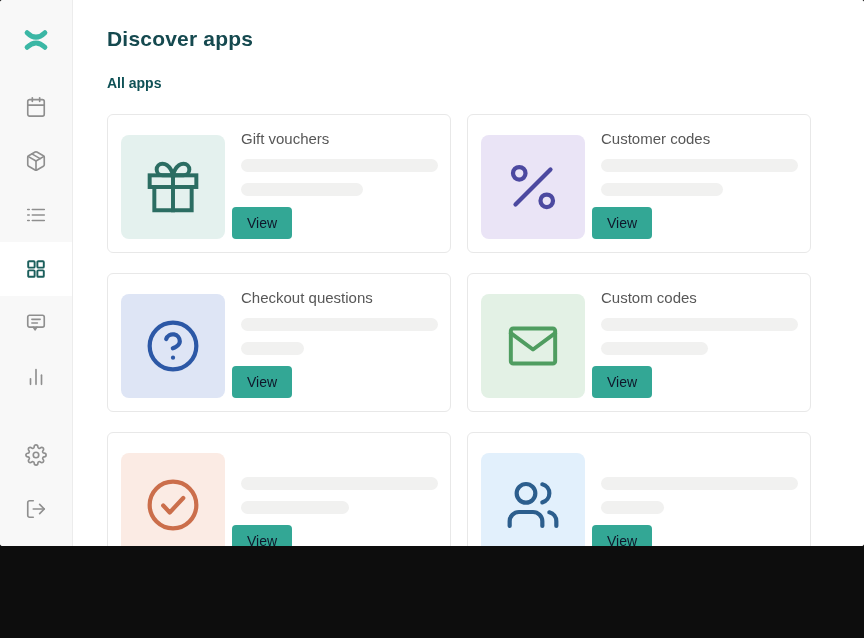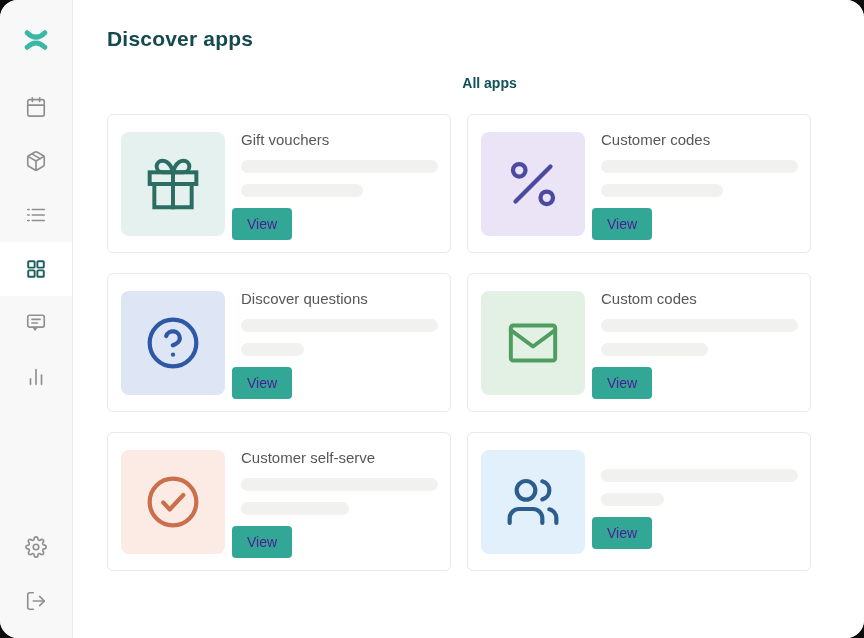--- a/index.html
+++ b/index.html
@@ -1,44 +1,44 @@
 <!DOCTYPE html>
 <html><head>
 <meta charset="utf-8">
 <style>
   html,body{margin:0;padding:0;background:#0d0d0d;font-family:"Liberation Sans","DejaVu Sans",sans-serif;}
-  .window{position:relative;width:864px;height:638px;background:#ffffff;border-radius:18px;overflow:hidden;display:flex;}
+  .window{position:relative;width:864px;height:546px;background:#ffffff;border-radius:3px;overflow:hidden;display:flex;}
 
   
   .sidebar{width:73px;flex:0 0 73px;background:#f8f8f8;border-right:1px solid #ececec;display:flex;flex-direction:column;align-items:stretch;box-sizing:border-box;}
   .logo-wrap{height:80px;display:flex;align-items:center;justify-content:center;}
   .logo-wrap svg{width:30px;height:26px;}
   .nav-item{height:54px;display:flex;align-items:center;justify-content:center;color:#8f8f8f;cursor:pointer;}
   .nav-item svg{width:22px;height:22px;}
   .nav-item.active{background:#ffffff;color:#1b5f5c;}
   .nav-item.active svg{stroke-width:2.1;}
   .sidebar-spacer{flex:1;}
   .sidebar-footer{margin-bottom:10px;}
 
   
   .main{flex:1;padding:26px 0 0 34px;box-sizing:border-box;background:#ffffff;}
   .page-title{margin:0 0 22px 0;font-size:21px;line-height:26px;font-weight:700;color:#15494f;letter-spacing:.2px;}
-  .section-label{font-size:14px;line-height:18px;font-weight:700;color:#0f5156;margin:0 0 22px 8px;text-align:center;}
+  .section-label{font-size:14px;line-height:18px;font-weight:700;color:#0f5156;margin:0 0 22px 0;}
 
   .grid{display:grid;grid-template-columns:344px 344px;column-gap:16px;row-gap:20px;}
-  .card{box-sizing:border-box;height:139px;background:#fff;border:1px solid #e8e8e8;border-radius:6px;padding:12px 13px 13px 13px;display:flex;align-items:center;}
+  .card{box-sizing:border-box;height:139px;background:#fff;border:1px solid #e8e8e8;border-radius:6px;padding:12px 13px 13px 13px;display:flex;align-items:flex-end;}
   .tile{width:104px;height:104px;border-radius:8px;margin-top:1px;display:flex;align-items:center;justify-content:center;flex:0 0 104px;}
   .tile svg{width:56px;height:56px;}
   .tile svg.lg{width:60px;height:60px;}
   .card-body{margin-left:7px;padding-top:4px;}
   .card-title{font-size:15px;line-height:18px;color:#575757;padding-left:9px;}
   .bar{height:13px;border-radius:7px;background:#f1f1f0;margin-left:9px;}
   .bar.b1{margin-top:11px;}
   .bar.b2{margin-top:11px;}
-  .view-btn{display:block;margin-top:11px;width:60px;height:32px;border:none;border-radius:4px;color:#4c1d95;font-size:14px;font-family:inherit;cursor:pointer;}
+  .view-btn{display:block;margin-top:11px;width:60px;height:32px;border:none;border-radius:4px;color:#0f172a;font-size:14px;font-family:inherit;cursor:pointer;}
 </style>
 </head>
 <body>
 
 <div class="window">
 
   <nav class="sidebar">
     <div class="logo-wrap">
       <svg viewBox="0 0 32 32" fill="none" stroke-linecap="round" stroke="#3bb7a5" stroke-width="6" style="stroke: rgb(59, 183, 165);">
         <path d="M5 7 Q16 18 27 7"></path>
@@ -157,21 +157,21 @@
 
       <div class="card">
         <div class="tile" style="background-color: rgb(222, 229, 245); color: rgb(44, 88, 166);">
           <svg viewBox="0 0 24 24" fill="none" stroke="currentColor" stroke-width="1.8" stroke-linecap="round" stroke-linejoin="round">
             <circle cx="12" cy="12" r="10"></circle>
               <path d="M9.09 9a3 3 0 0 1 5.83 1c0 2-3 3-3 3"></path>
               <line x1="12" y1="17" x2="12.01" y2="17"></line>
           </svg>
         </div>
         <div class="card-body">
-          <div class="card-title">Discover questions</div>
+          <div class="card-title">Checkout questions</div>
           <div class="bar b1" style="width: 197px;"></div>
           <div class="bar b2" style="width: 63px;"></div>
           <button class="view-btn" style="background-color: rgb(51, 167, 149);">View</button>
         </div>
       </div>
 
       <div class="card">
         <div class="tile" style="background-color: rgb(227, 241, 229); color: rgb(79, 157, 96);">
           <svg viewBox="0 0 24 24" fill="none" stroke="currentColor" stroke-width="1.7" stroke-linecap="round" stroke-linejoin="round">
             <rect x="2.5" y="4.5" width="19" height="15" rx="1"></rect>
@@ -187,21 +187,20 @@
       </div>
 
       <div class="card">
         <div class="tile" style="background-color: rgb(251, 235, 228); color: rgb(203, 110, 75);">
           <svg viewBox="0 0 24 24" fill="none" stroke="currentColor" stroke-width="1.8" stroke-linecap="round" stroke-linejoin="round">
             <circle cx="12" cy="12" r="10"></circle>
               <polyline points="7.8 12.2 10.6 15.2 16.4 9"></polyline>
           </svg>
         </div>
         <div class="card-body">
-          <div class="card-title">Customer self-serve</div>
           <div class="bar b1" style="width: 197px;"></div>
           <div class="bar b2" style="width: 108px;"></div>
           <button class="view-btn" style="background-color: rgb(51, 167, 149);">View</button>
         </div>
       </div>
 
       <div class="card">
         <div class="tile" style="background-color: rgb(226, 240, 252); color: rgb(44, 94, 141);">
           <svg viewBox="0 0 24 24" fill="none" stroke="currentColor" stroke-width="1.8" stroke-linecap="round" stroke-linejoin="round">
             <path d="M16 21v-2a4 4 0 0 0-4-4H6a4 4 0 0 0-4 4v2"></path>

